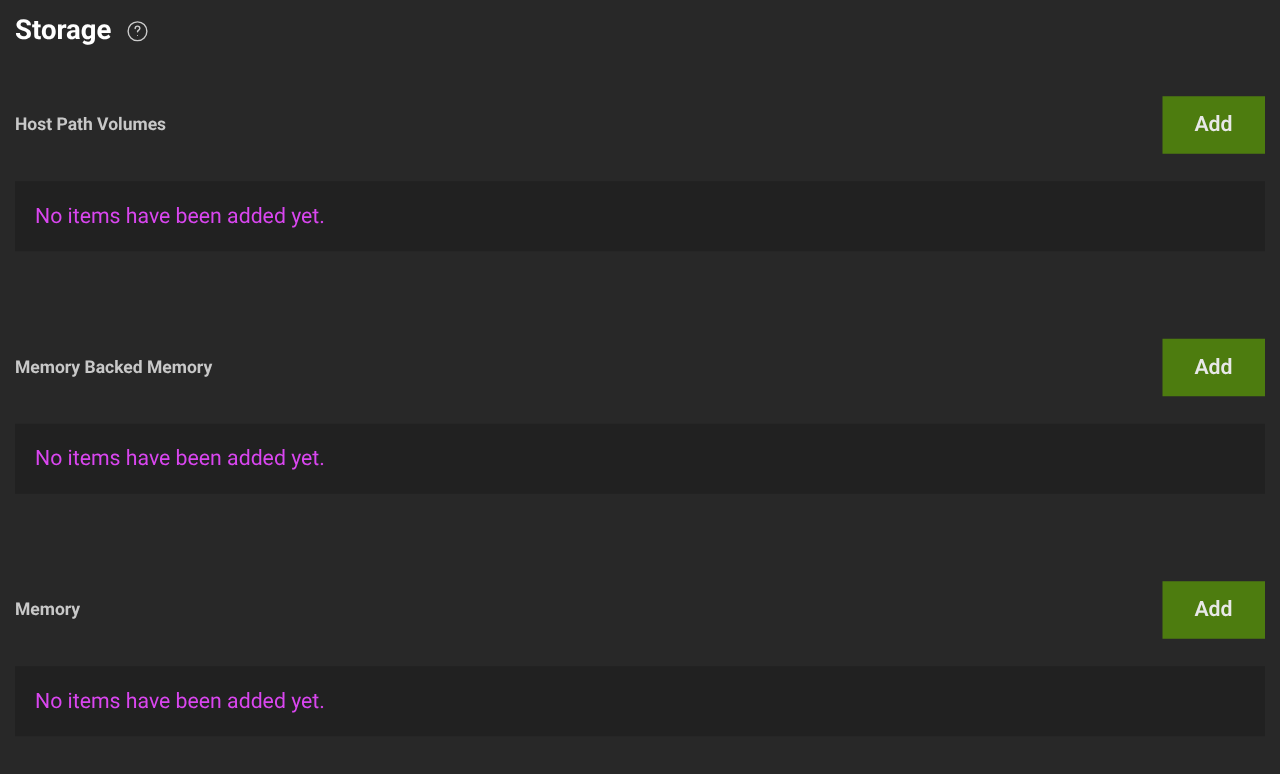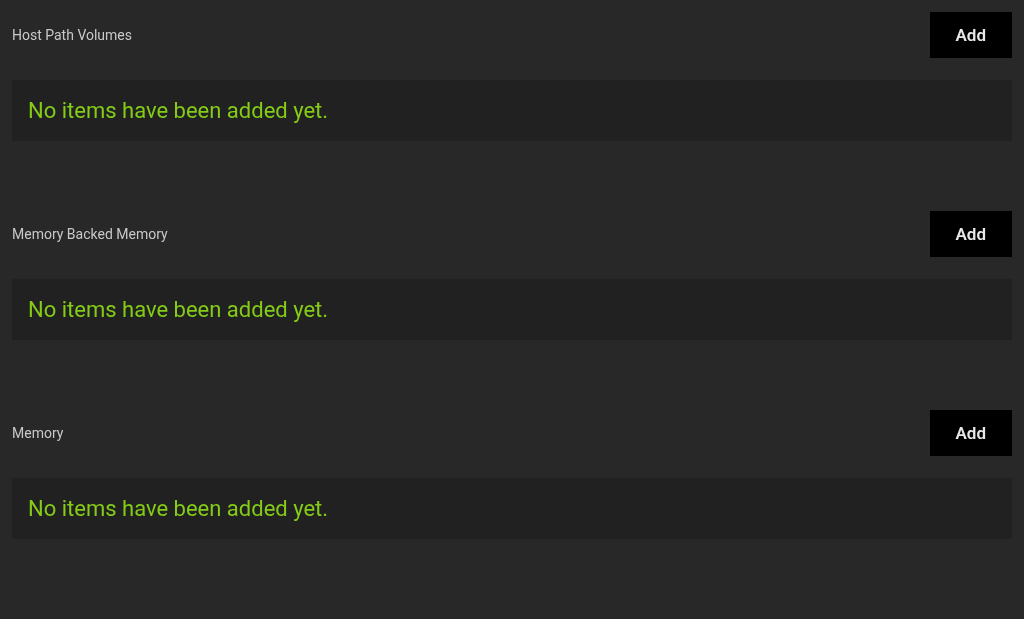--- a/index.html
+++ b/index.html
@@ -49,43 +49,53 @@
     }
     .section-header {
       display: flex;
       justify-content: space-between;
       align-items: center;
       margin-bottom: 22px;
     }
     .section-label {
       font-size: 14px;
       color: #c8c8c8;
-      font-weight: 400;
+      font-weight: 700;
     }
     .add-button {
-      background-color: #000000;
+      background-color: #4d7c0f;
       color: #e8e8e8;
       border: none;
       padding: 13px 26px;
       font-size: 17px;
       font-weight: 600;
       cursor: pointer;
       font-family: inherit;
     }
     .empty-state {
       background-color: #212121;
       padding: 18px 16px;
-      font-size: 22px;
-      color: #84cc16;
+      font-size: 17px;
+      color: #d946ef;
     }
   </style>
 </head>
 <body>
 
 <div class="container">
+  <div class="page-header">
+    <h1 class="page-title">Storage</h1>
+    <span class="help-icon">
+      <svg viewBox="0 0 24 24">
+        <circle cx="12" cy="12" r="10"></circle>
+        <path d="M9.5 9a2.5 2.5 0 0 1 5 0c0 1.5-2.5 2-2.5 3.5" stroke-linecap="round"></path>
+        <circle cx="12" cy="16.5" r="0.6" fill="#cccccc" stroke="none"></circle>
+      </svg>
+    </span>
+  </div>
 
   <div class="section">
     <div class="section-header">
       <span class="section-label">Host Path Volumes</span>
       <button class="add-button">Add</button>
     </div>
     <div class="empty-state">No items have been added yet.</div>
   </div>
 
   <div class="section">

